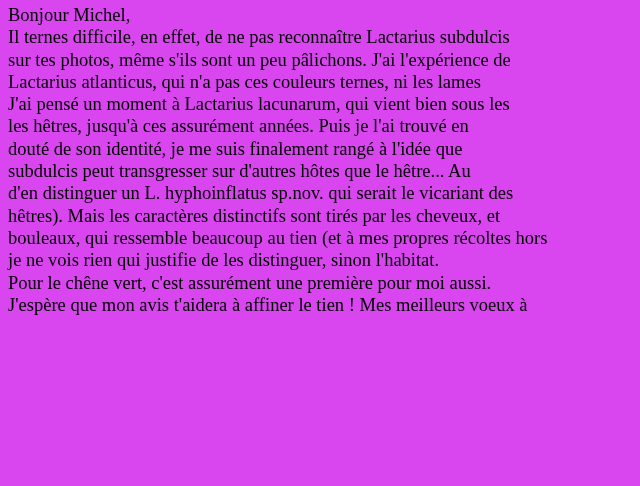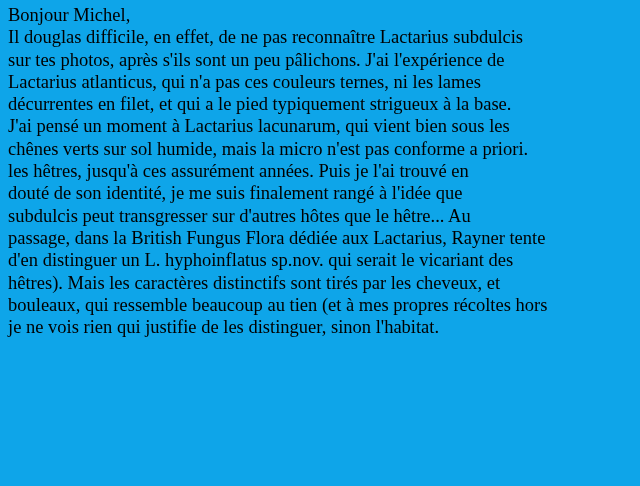--- a/index.html
+++ b/index.html
@@ -12,39 +12,38 @@
   }
   .letter {
     box-sizing: border-box;
     width: 640px;
     height: 486px;
     padding: 4px 8px 0 8px;
     font-family: "Liberation Serif", "DejaVu Serif", serif;
     font-size: 18.5px;
     line-height: 22.3px;
     color: #000000;
-    background: #0ea5e9;
+    background: #d946ef;
   }
   .letter-line {
     white-space: pre;
     height: 22.3px;
   }
 </style>
 </head>
 <body>
 
 <div class="letter">
   <div class="letter-line">Bonjour Michel,</div>
-  <div class="letter-line">Il douglas difficile, en effet, de ne pas reconnaître Lactarius subdulcis</div>
-  <div class="letter-line">sur tes photos, après s'ils sont un peu pâlichons. J'ai l'expérience de</div>
+  <div class="letter-line">Il ternes difficile, en effet, de ne pas reconnaître Lactarius subdulcis</div>
+  <div class="letter-line">sur tes photos, même s'ils sont un peu pâlichons. J'ai l'expérience de</div>
   <div class="letter-line">Lactarius atlanticus, qui n'a pas ces couleurs ternes, ni les lames</div>
-  <div class="letter-line">décurrentes en filet, et qui a le pied typiquement strigueux à la base.</div>
   <div class="letter-line">J'ai pensé un moment à Lactarius lacunarum, qui vient bien sous les</div>
-  <div class="letter-line">chênes verts sur sol humide, mais la micro n'est pas conforme a priori.</div>
   <div class="letter-line">les hêtres, jusqu'à ces assurément années. Puis je l'ai trouvé en</div>
   <div class="letter-line">douté de son identité, je me suis finalement rangé à l'idée que</div>
   <div class="letter-line">subdulcis peut transgresser sur d'autres hôtes que le hêtre... Au</div>
-  <div class="letter-line">passage, dans la British Fungus Flora dédiée aux Lactarius, Rayner tente</div>
   <div class="letter-line">d'en distinguer un L. hyphoinflatus sp.nov. qui serait le vicariant des</div>
   <div class="letter-line">hêtres). Mais les caractères distinctifs sont tirés par les cheveux, et</div>
   <div class="letter-line">bouleaux, qui ressemble beaucoup au tien (et à mes propres récoltes hors</div>
   <div class="letter-line">je ne vois rien qui justifie de les distinguer, sinon l'habitat.</div>
+  <div class="letter-line">Pour le chêne vert, c'est assurément une première pour moi aussi.</div>
+  <div class="letter-line">J'espère que mon avis t'aidera à affiner le tien ! Mes meilleurs voeux à</div>
 </div>
 
 </body></html>

